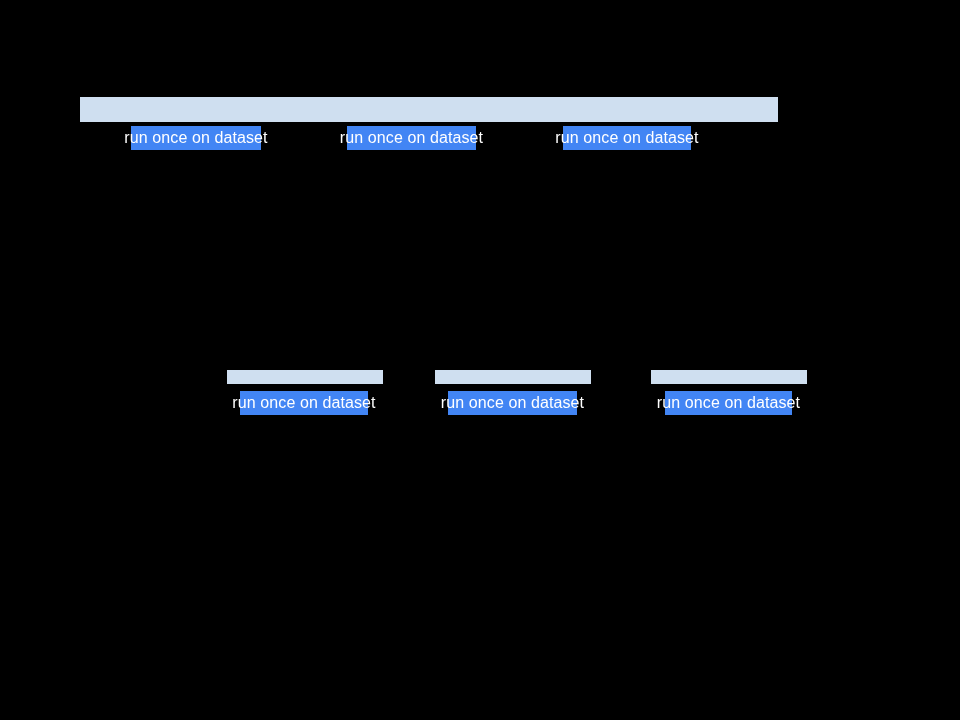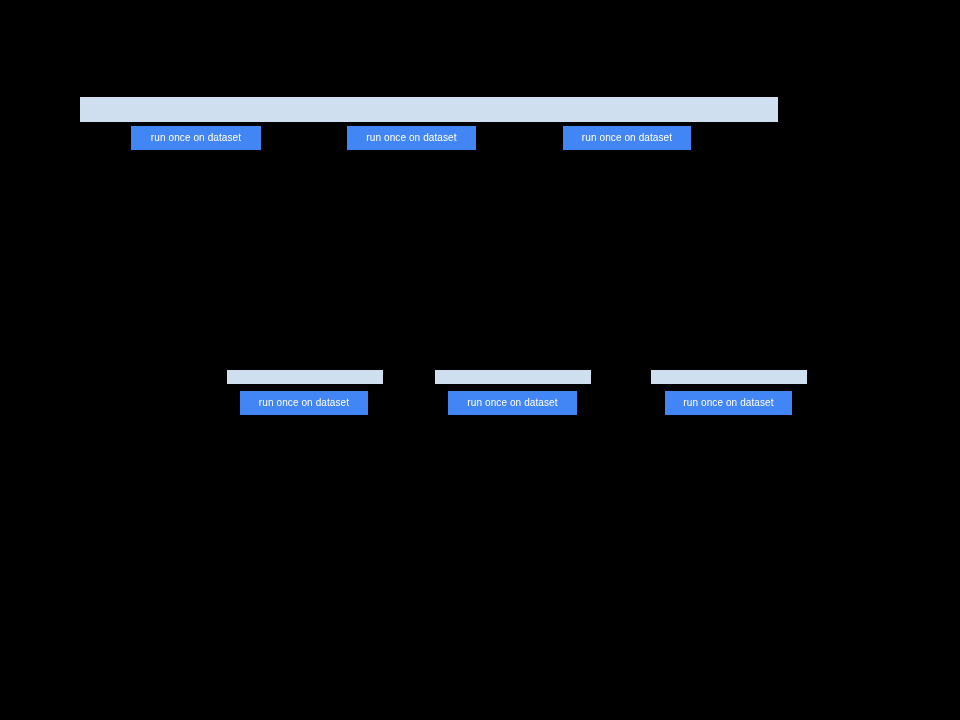--- a/index.html
+++ b/index.html
@@ -26,21 +26,21 @@
     box-sizing: border-box;
   }
   
   .strip {
     background: #cfdff0;
   }
   
   .btn {
     background: #4285f4;
     color: #ffffff;
-    font-size: 10px;
+    font-size: 16px;
     line-height: 1;
     letter-spacing: 0.1px;
     display: flex;
     align-items: center;
     justify-content: center;
     text-align: center;
     white-space: nowrap;
     border: 0;
     padding: 12px;
     cursor: pointer;

